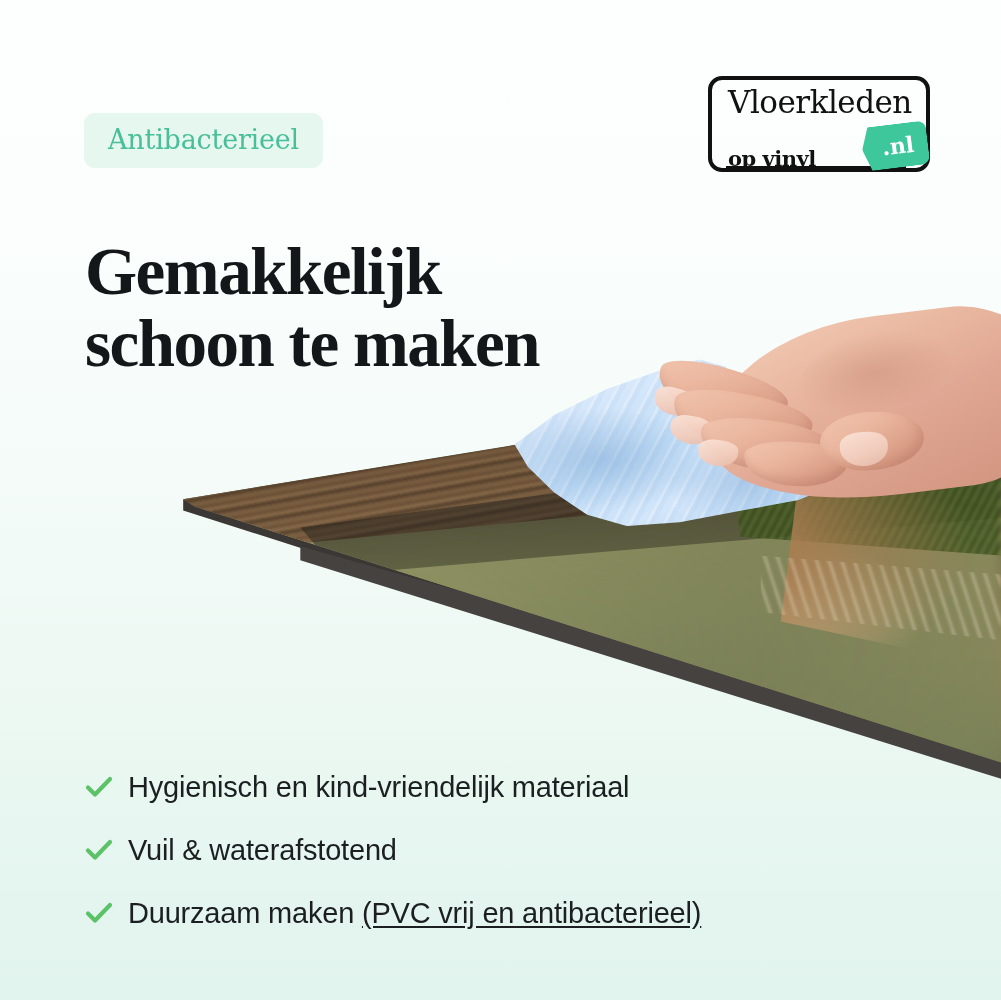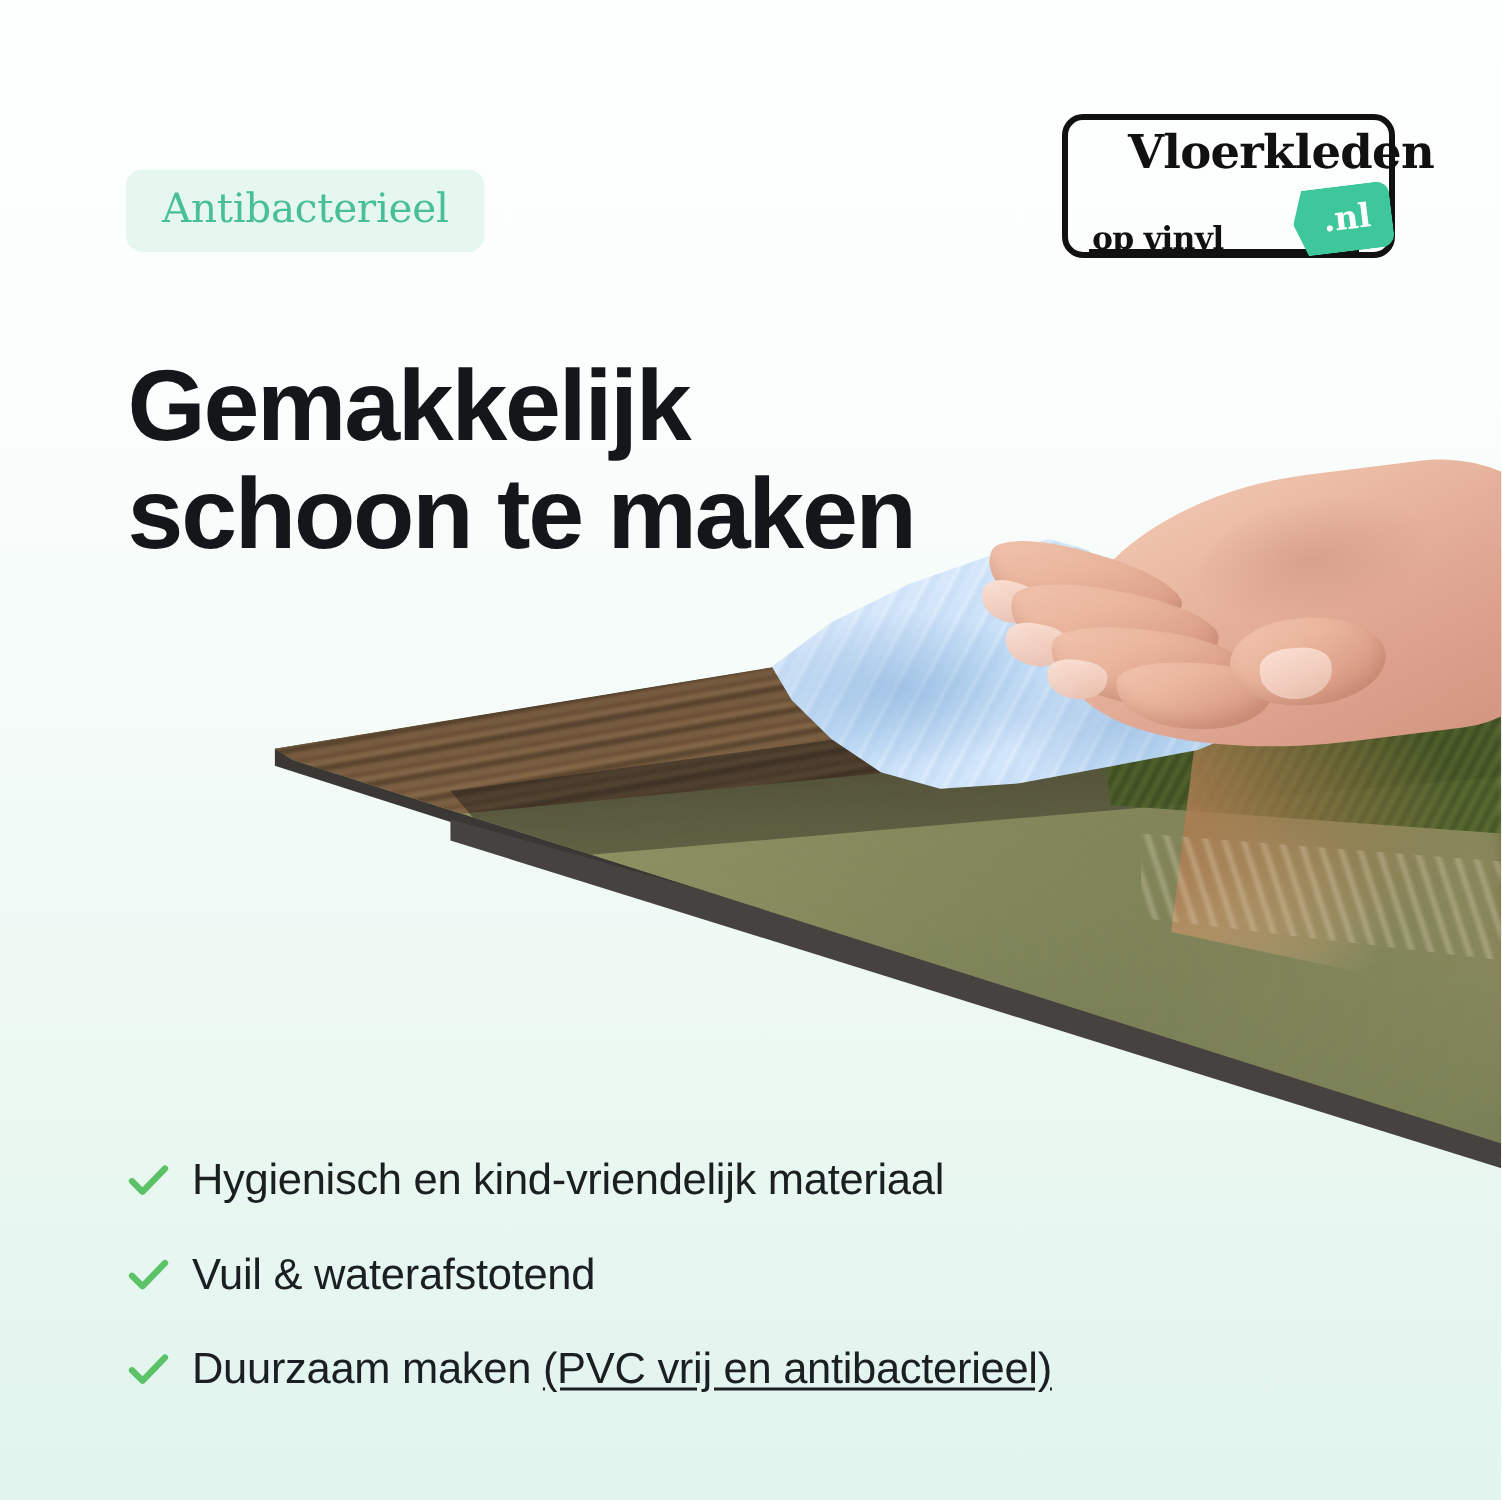--- a/index.html
+++ b/index.html
@@ -33,27 +33,26 @@
     width: 222px; height: 96px;
     border: 4px solid #111111;
     border-radius: 14px;
     box-sizing: border-box;
     background: transparent;
   }
   #logo-text {
     position: absolute;
     left: 16px; top: 2px;
     font-family: "DejaVu Serif", "Liberation Serif", serif;
-    font-weight: 700;
+    font-weight: 400;
     font-size: 31px;
     line-height: 41px;
     letter-spacing: -0.5px;
     color: #111111;
     white-space: nowrap;
-    margin-left: 24px;
   }
   #logo-line2 {
     position: absolute;
     left: 16px; top: 58px;
     font-family: "DejaVu Serif", "Liberation Serif", serif;
     font-weight: 700;
     font-size: 21px;
     line-height: 41px;
     letter-spacing: -0.5px;
     color: #111111;
@@ -104,21 +103,21 @@
     font-size: 27px;
     line-height: 30px;
     color: #48bf99;
     letter-spacing: -0.2px;
   }
 
   
   #headline {
     position: absolute;
     left: 85px; top: 190px;
-    font-family: Liberation Sans, sans-serif;
+    font-family: Liberation Serif, serif;
     font-weight: 700;
     font-size: 67px;
     line-height: 72px;
     letter-spacing: -1.5px;
     color: #14171a;
   }
   #headline .hl-line { display: block; white-space: nowrap; }
 
   
   #rug-wrap {

